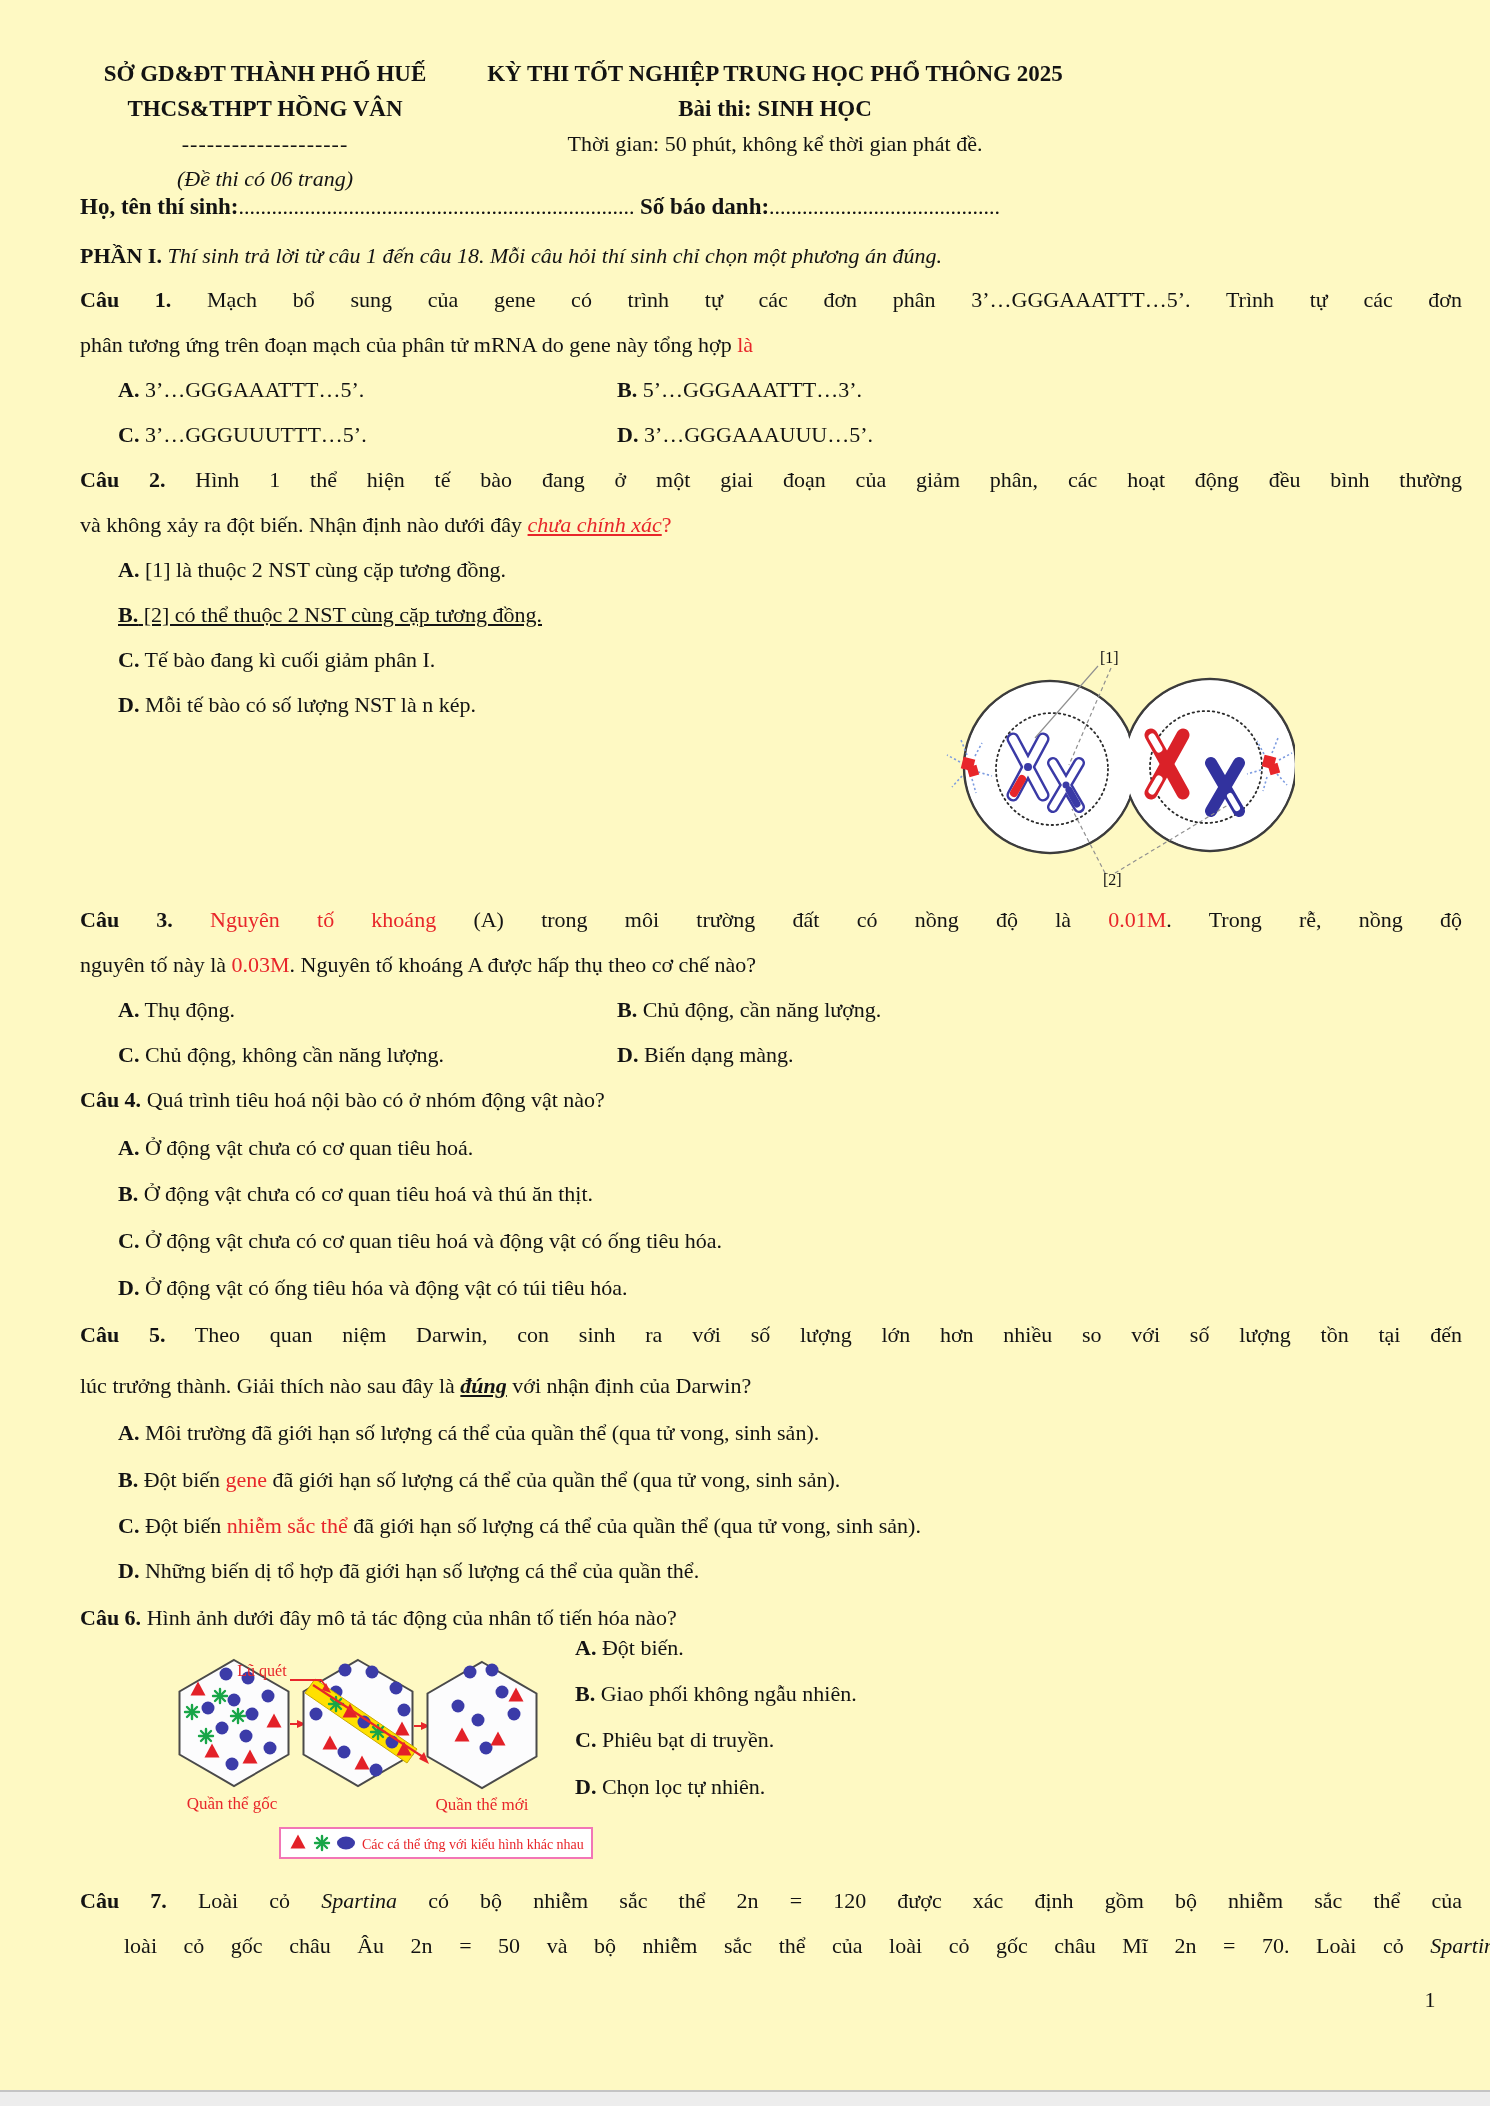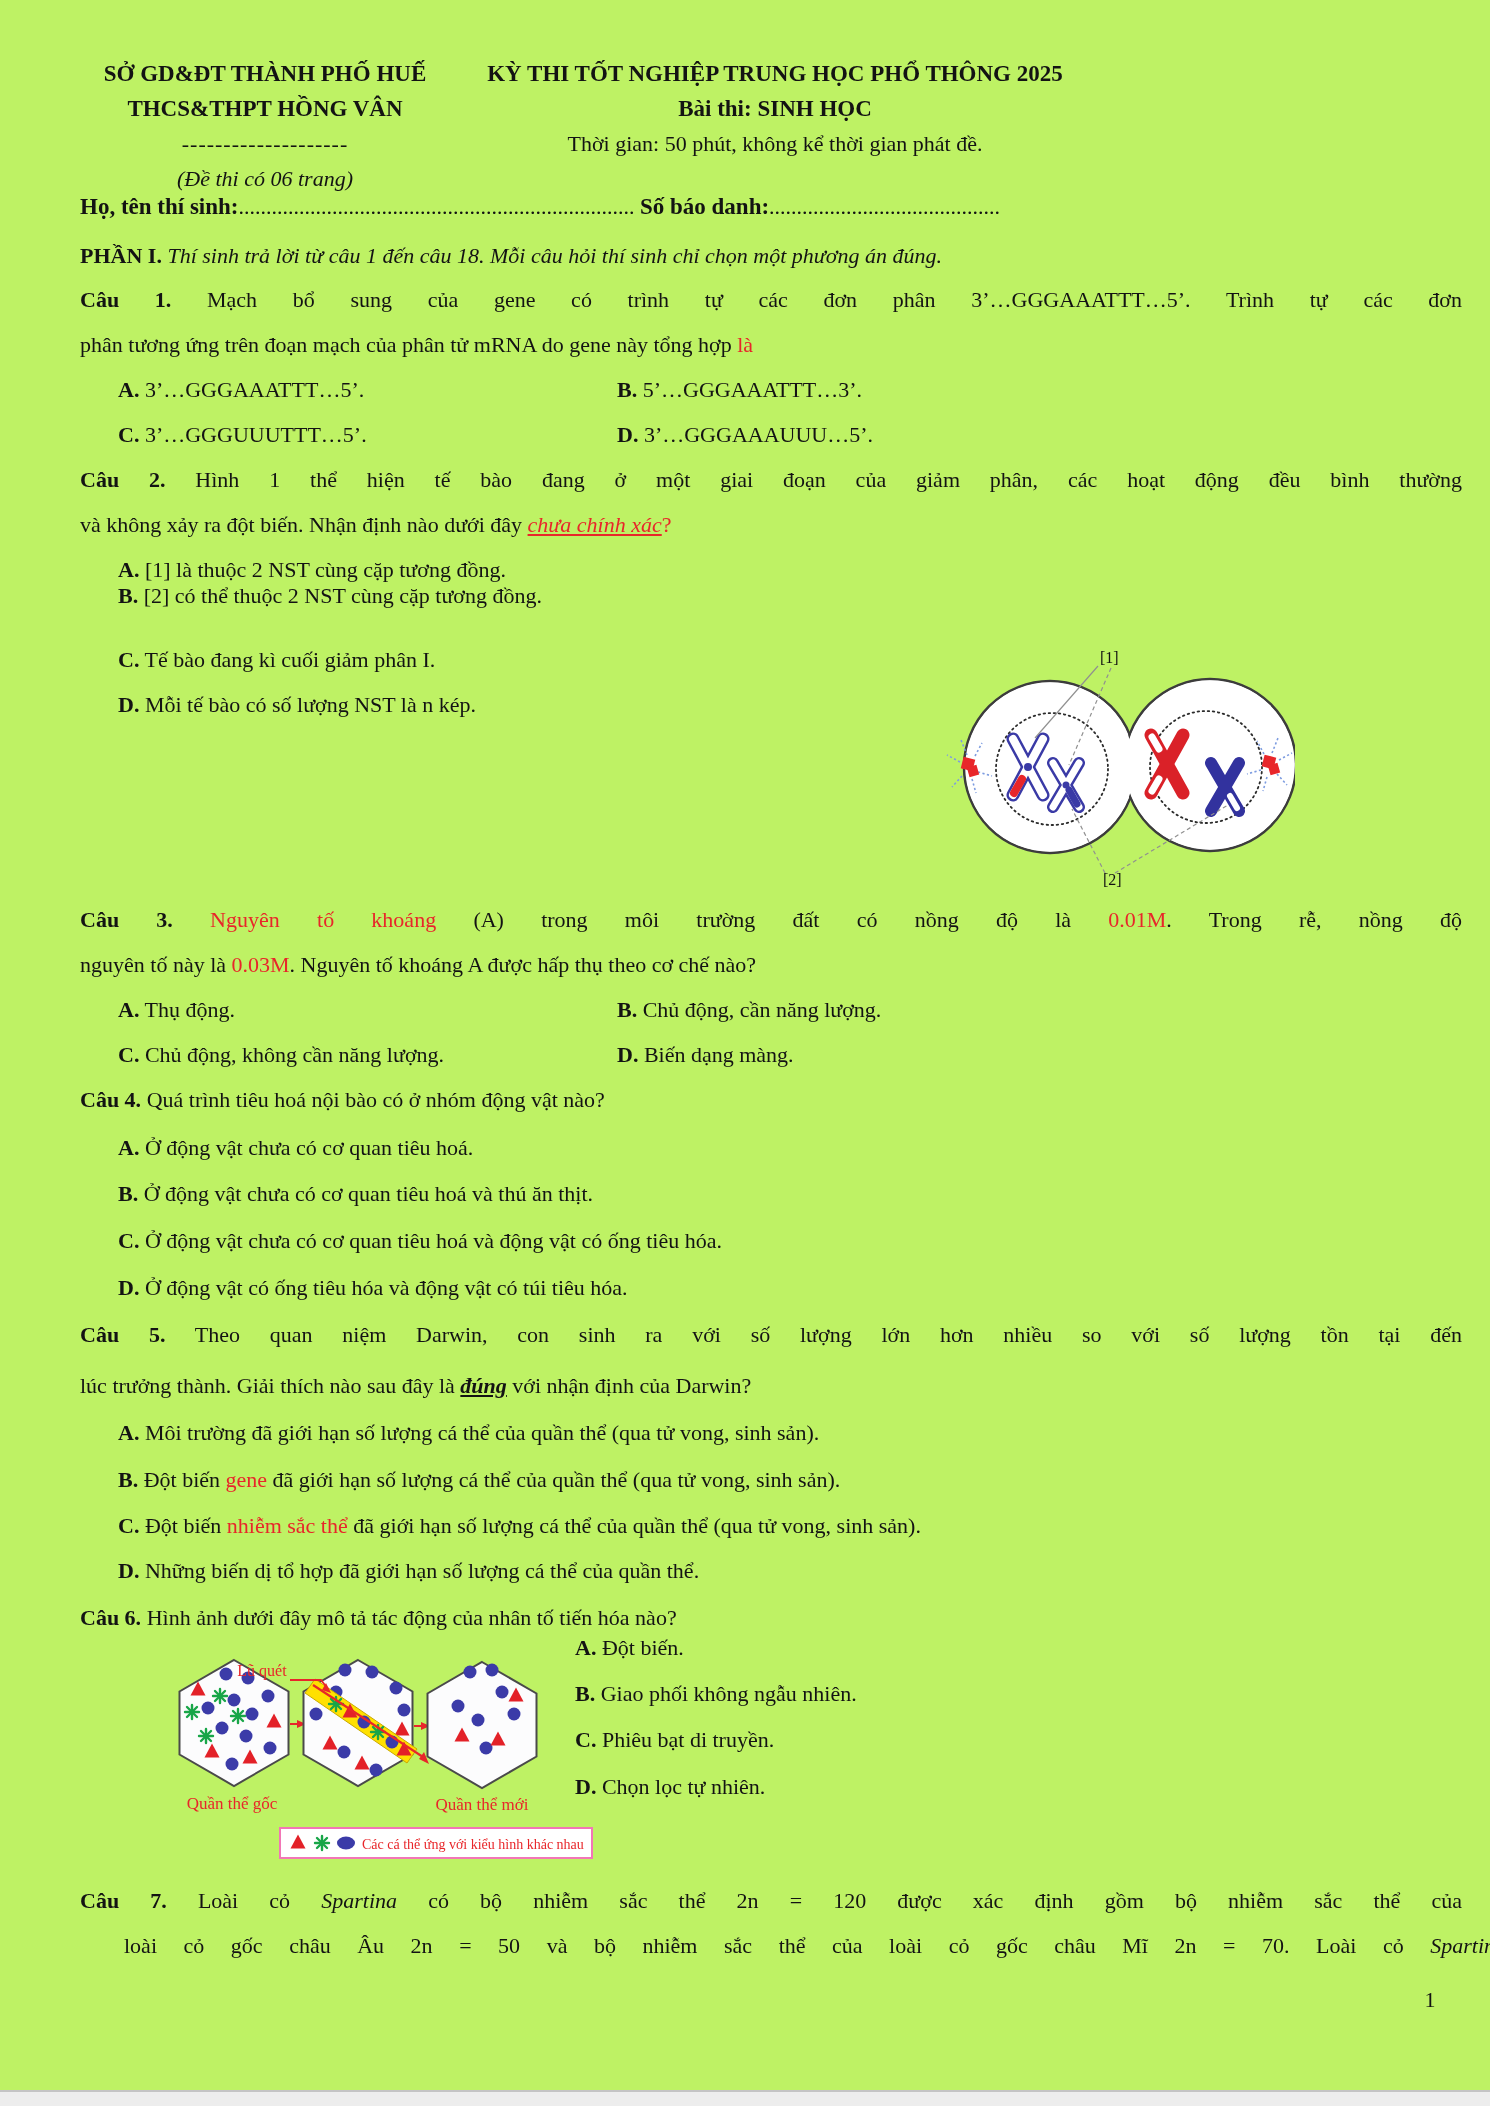--- a/index.html
+++ b/index.html
@@ -1,16 +1,16 @@
 <!DOCTYPE html>
 <html><head>
 <meta charset="utf-8">
 <style>
   html,body{margin:0;padding:0;background:#ffffff;}
-  .page{position:relative;width:1490px;height:2106px;background:#bef264;overflow:hidden;
+  .page{position:relative;width:1490px;height:2106px;background:#fef9c3;overflow:hidden;
         font-family:"Liberation Serif","DejaVu Serif",serif;color:#131313;}
   .ln{position:absolute;left:80px;width:1382px;line-height:44px;font-size:22px;white-space:nowrap;}
   .j{white-space:normal;text-align:justify;text-align-last:justify;}
   .opt{position:absolute;line-height:44px;font-size:22px;white-space:nowrap;}
   .red{color:#e8262a;}
   .ru{color:#e8262a;font-style:italic;text-decoration:underline;}
   .iu{font-style:italic;font-weight:bold;text-decoration:underline;}
   .it{font-style:italic;}
   b{font-weight:bold;}
   .hleft{position:absolute;left:75px;top:56px;width:380px;text-align:center;line-height:35px;}
@@ -64,21 +64,21 @@
   <span class="opt" style="left:118px;top:413px;"><b>C.</b><span> 3’…GGGUUUTTT…5’.</span></span>
   <span class="opt" style="left:617px;top:413px;"><b>D.</b><span> 3’…GGGAAAUUU…5’.</span></span>
 
   <div class="ln j" style="top:458px;">
     <b>Câu 2.</b><span> Hình 1 thể hiện tế bào đang ở một giai đoạn của giảm phân, các hoạt động đều bình thường</span>
   </div>
   <div class="ln" style="top:503px;">
     <span>và không xảy ra đột biến. Nhận định nào dưới đây </span><span class="ru">chưa chính xác</span><span class="red">?</span>
   </div>
   <span class="opt" style="left:118px;top:548px;"><b>A.</b><span> [1] là thuộc 2 NST cùng cặp tương đồng.</span></span>
-  <span class="opt" style="left:118px;top:574px;"><b>B.</b><span> [2] có thể thuộc 2 NST cùng cặp tương đồng.</span></span>
+  <span class="opt" style="left:118px;top:593px;text-decoration:underline;"><b>B.</b><span> [2] có thể thuộc 2 NST cùng cặp tương đồng.</span></span>
   <span class="opt" style="left:118px;top:638px;"><b>C.</b><span> Tế bào đang kì cuối giảm phân I.</span></span>
   <span class="opt" style="left:118px;top:683px;"><b>D.</b><span> Mỗi tế bào có số lượng NST là n kép.</span></span>
 
   <svg class="figabs" style="left:945px;top:635px;" width="350" height="255" viewBox="0 0 350 255">
     <g>
       <circle cx="105" cy="132" r="86" fill="#ffffff" stroke="#3c3c3c" stroke-width="2.5"></circle>
       <circle cx="265" cy="130" r="86" fill="#ffffff" stroke="#3c3c3c" stroke-width="2.5"></circle>
       <circle cx="105" cy="132" r="84.4" fill="#ffffff"></circle>
       <circle cx="265" cy="130" r="84.4" fill="#ffffff"></circle>
     </g>

